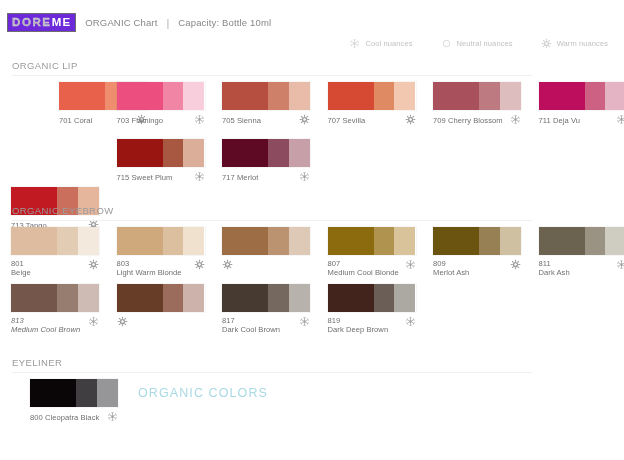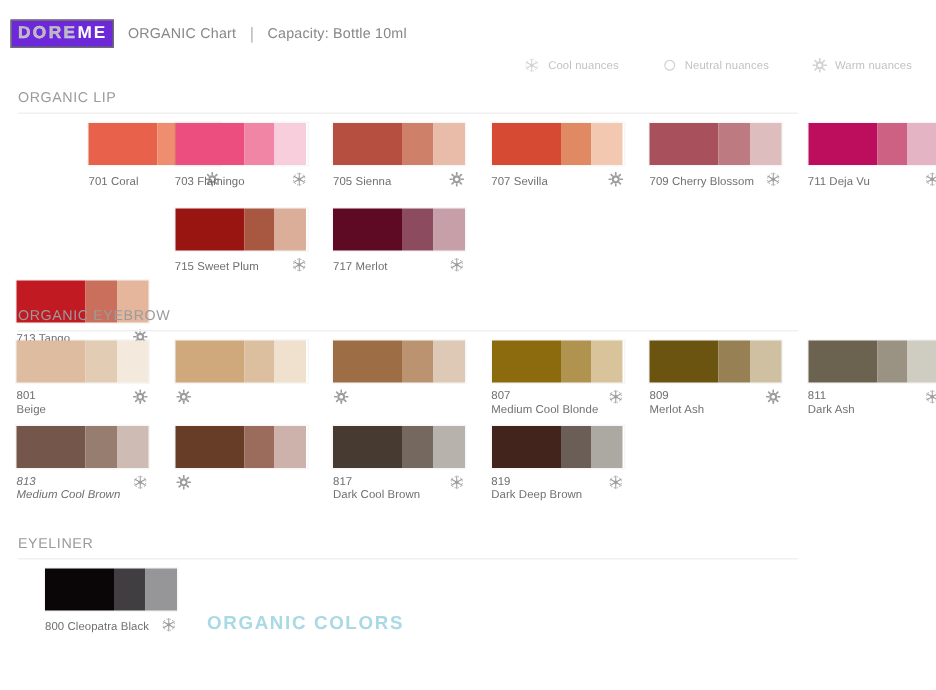--- a/index.html
+++ b/index.html
@@ -63,22 +63,22 @@
     display: flex; align-items: flex-start; justify-content: space-between;
     width: 88px; margin-top: 4px;
   }
   .cap { color: #6f6f72; font-size: 7.6px; line-height: 9.4px; letter-spacing: 0.05px; }
   .cap .ln2 { display: block; }
   .cap-1line { padding-top: 2px; }
   .cell-icon { margin-top: 0px; flex: none; }
 
   
   .watermark {
-    position: absolute; left: 138px; top: 408px;
-    color: #a9d9e4; font-size: 12.5px; font-weight: bold; letter-spacing: 1.1px;
+    position: absolute; left: 138px; top: 386px;
+    color: #a9d9e4; font-size: 12.5px; font-weight: normal; letter-spacing: 1.1px;
   }
 </style>
 </head>
 <body>
 
 <div id="app">
 
   <div class="header">
     <div class="brand-row">
       <div class="logo">
@@ -613,20 +613,21 @@
                 </span>
               </div>
             </div>
             <div class="cell" style="left: 112.5px;">
               <div class="swatch">
                 <div class="seg-main" style="background: rgb(207, 168, 124);"></div>
                 <div class="seg-mid" style="background: rgb(220, 191, 158);"></div>
                 <div class="seg-lite" style="background: rgb(240, 225, 207);"></div>
               </div>
               <div class="cell-label">
+                <div class="cap"><span>803</span><span class="ln2">Light Warm Blonde</span></div>
                 <span class="ic cell-icon">
                   <svg viewBox="0 0 22 22">
                     <g transform="rotate(0 11 11)">
                       <rect x="9.9" y="1.4" width="2.2" height="4.2" rx="0.5" fill="#9c9c9f"></rect>
                     </g>
                     <g transform="rotate(45 11 11)">
                       <rect x="9.9" y="1.4" width="2.2" height="4.2" rx="0.5" fill="#9c9c9f"></rect>
                     </g>
                     <g transform="rotate(90 11 11)">
                       <rect x="9.9" y="1.4" width="2.2" height="4.2" rx="0.5" fill="#9c9c9f"></rect>

